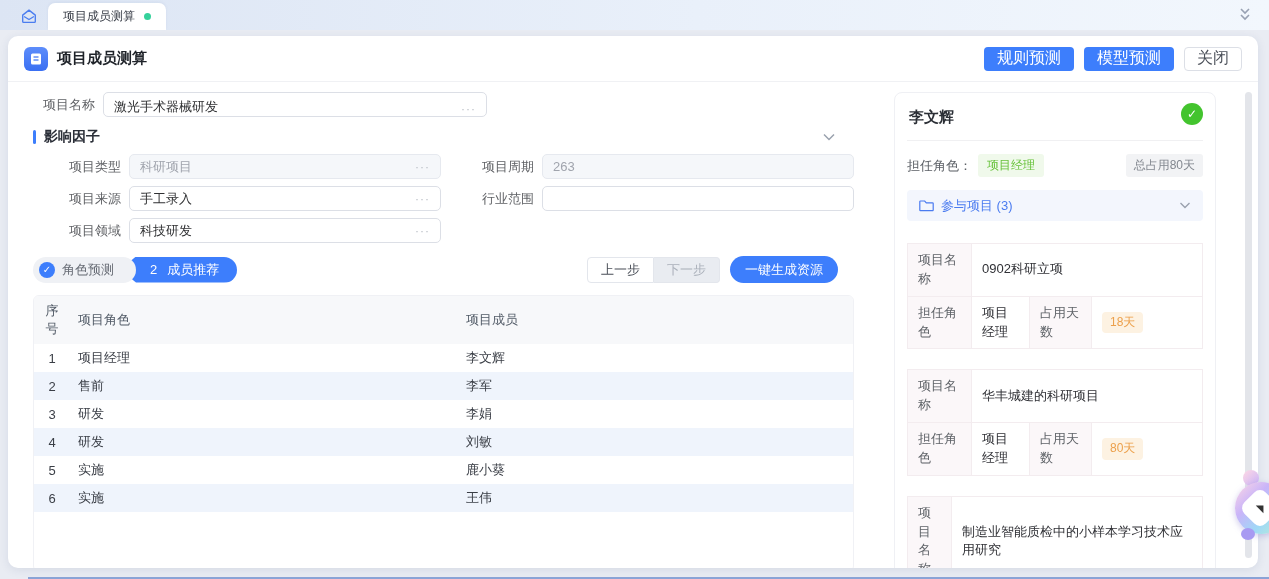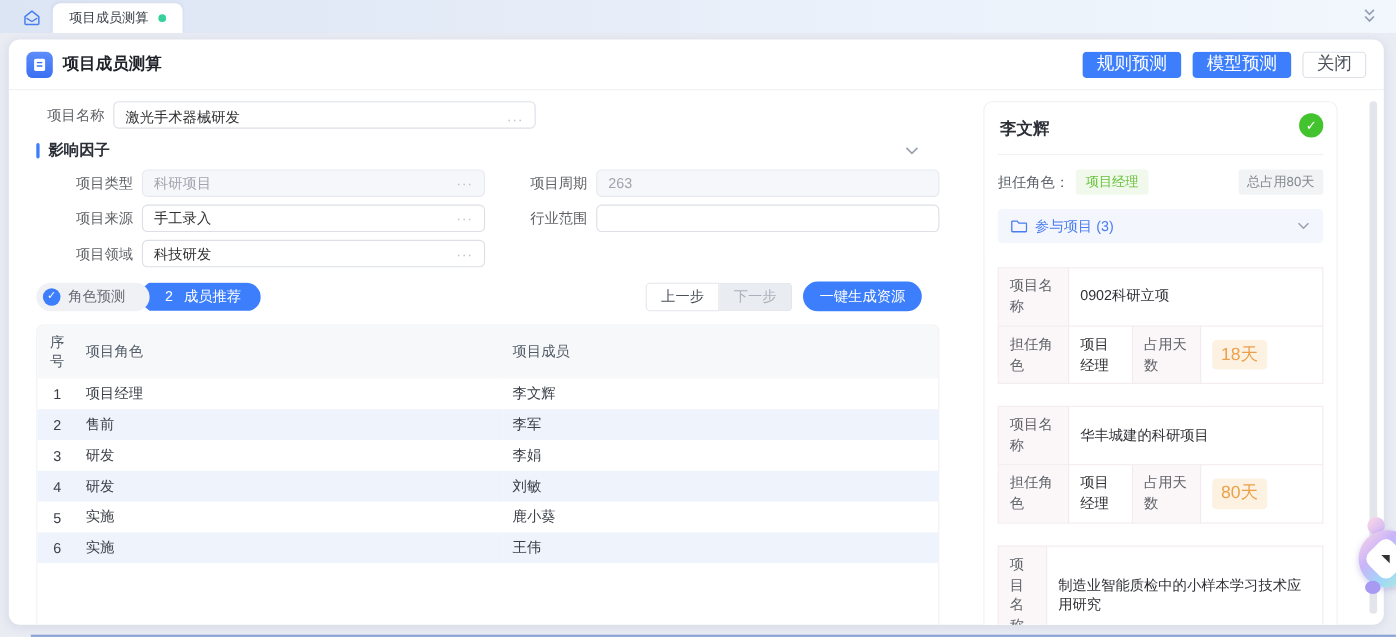--- a/index.html
+++ b/index.html
@@ -167,21 +167,21 @@
   table.ptable td{
     border:1px solid #f3ecef; padding:7px 10px; color:#303136; font-size:13px;
     line-height:1.45; vertical-align:middle;
   }
   table.ptable td.lbl{ background:#fbf7f9; color:#5f6368; }
   table.ptable .c1{ width:64px; }
   table.ptable .c2{ width:58px; }
   table.ptable .c3{ width:62px; }
   table.ptable.narrow .c1{ width:44px; }
   .tag-days{
-    display:inline-block; background:#fdf2e2; color:#eca04b; font-size:16px;
+    display:inline-block; background:#fdf2e2; color:#eca04b; font-size:12px;
     padding:2px 8px; border-radius:4px;
   }
 
   
   .scroll-thumb{
     position:absolute; right:6px; top:56px; width:7px; height:466px;
     background:#e3e5ea; border-radius:4px;
   }
   .mascot{ position:absolute; right:-22px; top:470px; width:62px; height:70px; }
   .mascot .blob{

